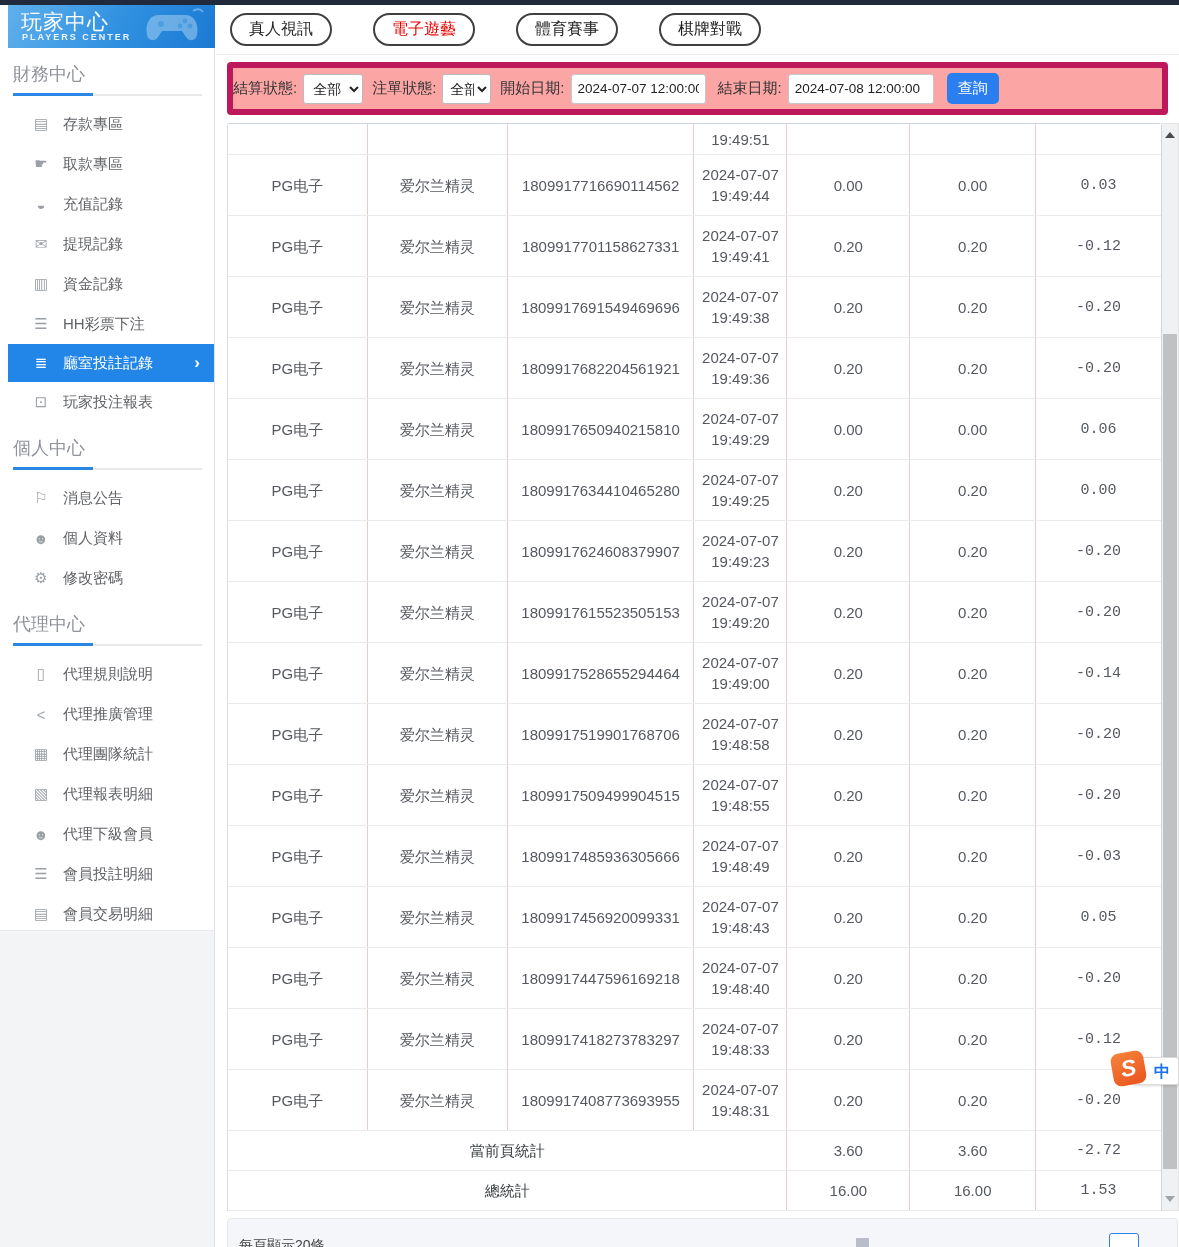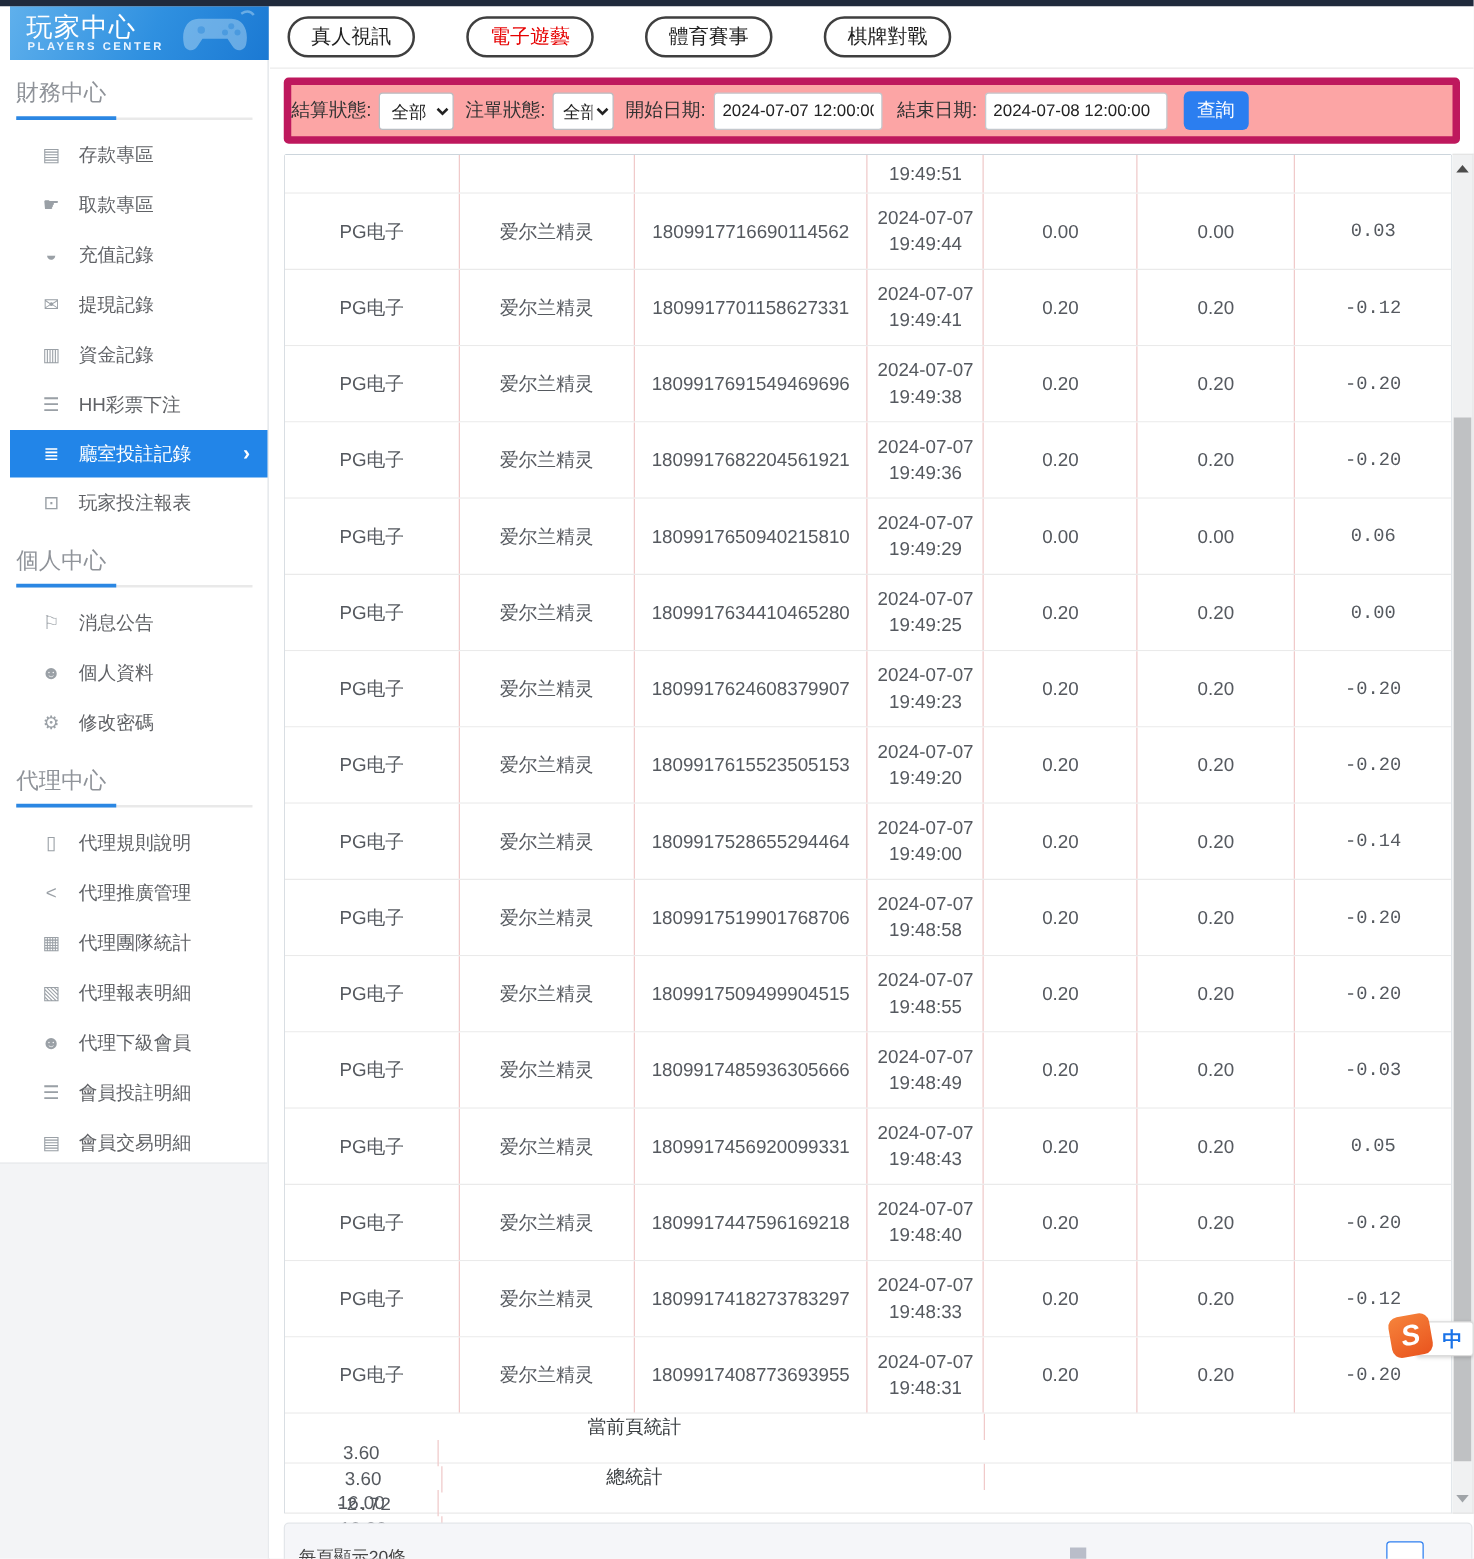--- a/index.html
+++ b/index.html
@@ -57,21 +57,21 @@
   .bet-table { width:935px; border:1px solid #ccd5dc; border-bottom:none; border-radius:3px 3px 0 0;
       border-left-color:#d9dee3; }
   .t-row { display:flex; border-bottom:1px solid #eaeaea; background:#fff; }
   .t-cell { border-right:1px solid #f0caca; display:flex; flex-direction:column; align-items:center;
       justify-content:center; text-align:center; color:#55595f; font-size:15px; line-height:21px; }
   .t-cell:last-child { border-right:none; }
   .c1 { width:140px; } .c2 { width:140px; } .c3 { width:187px; } .c4 { width:93px; }
   .c5 { width:123px; } .c6 { width:126px; } .c7 { width:125px;font-family:Liberation Mono, monospace; }
   .row-partial { height:31px; }
   .row-data { height:61px; }
-  .row-summary { height:40px;flex-direction:column; }
+  .row-summary { height:40px; }
   .c-merged { width:560px; color:#3c4043; }
   .t-cell .dt-line { display:block; }
 
   
   .vscroll { position:absolute; top:0; left:935px; width:17px; height:1088px; background:#f0f1f2; border:1px solid #e4e4e4; border-left:none; }
   .scroll-up { position:absolute; top:8px; left:3px; width:0; height:0;
       border-left:5px solid transparent; border-right:5px solid transparent; border-bottom:6px solid #4c4c4c; }
   .scroll-down { position:absolute; bottom:8px; left:3px; width:0; height:0;
       border-left:5px solid transparent; border-right:5px solid transparent; border-top:6px solid #a0a4a8; }
   .scroll-thumb { position:absolute; top:210px; left:1px; width:14px; height:835px; background:#bfc1c3; }

